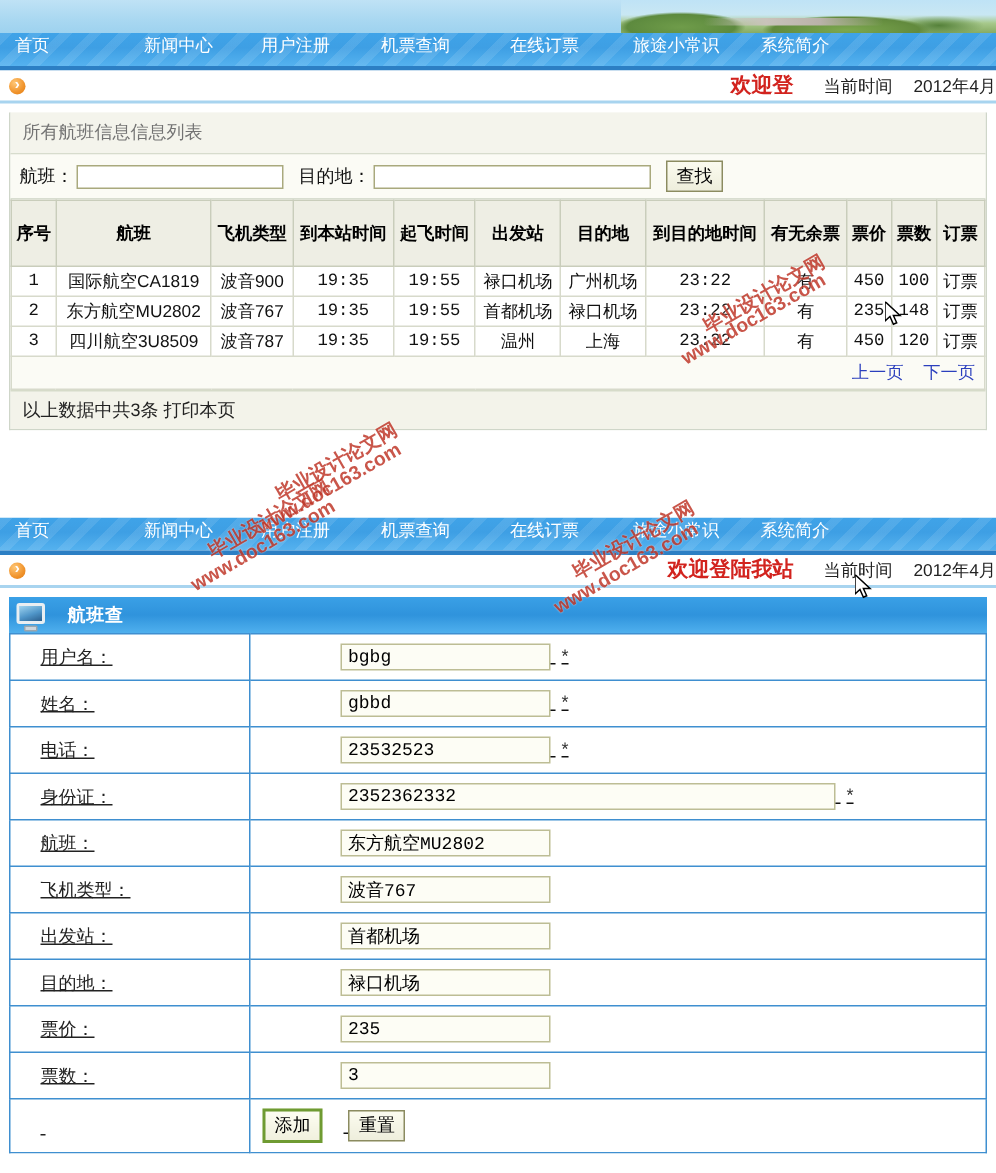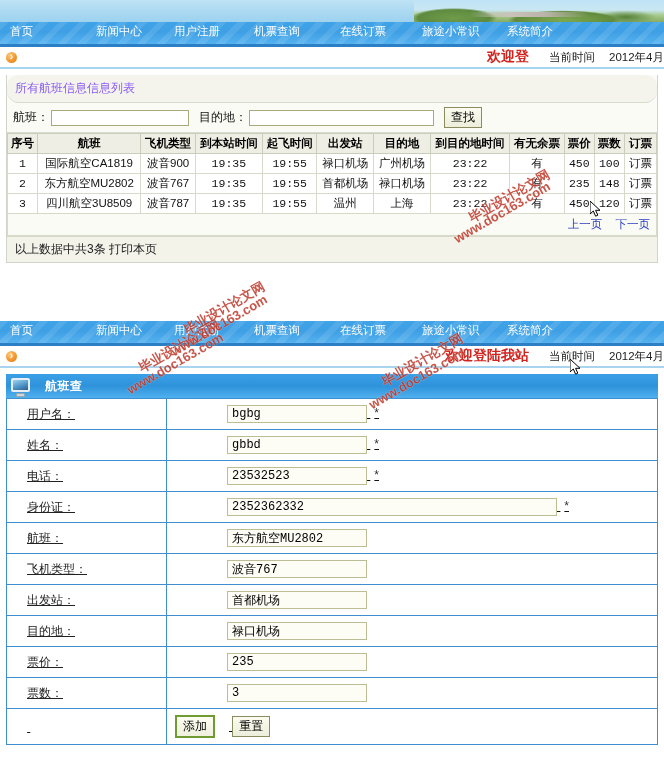--- a/index.html
+++ b/index.html
@@ -108,21 +108,21 @@
   }
   .monitor-icon .stand {
     position:absolute; left:6px; bottom:0; width:9px; height:4px;
     background:#cdd6dd; border:1px solid #9aa6ae; border-radius:1px;
   }
   .panel-title { color:#ffffff; font-size:12px; font-weight:bold; letter-spacing:.5px; }
 
   .panel-body { border:1px solid #cfd6c9; border-top:none; background:#fbfbf7; }
   .subtitle-row {
     background: #f4f4ec; border-bottom: 1px solid #d7dccd;
-    padding: 5px 8px; font-size: 12px; color:#8b5cf6;border-radius:12px;
+    padding: 5px 8px; font-size: 12px; color:#737373;
   }
 
   
   .search-row {
     background:#fbfbf5; padding: 4px 6px 4px 6px;
     display:flex; align-items:center; border-bottom:1px solid #d8ddd0;
   }
   .search-row .lbl { font-size:12px; color:#111; margin-right:2px; }
   .txtin {
     border: 1px solid #a9a97d; background:#ffffff;
@@ -135,21 +135,21 @@
     border: 1px solid #8b8b60; background: linear-gradient(180deg,#fbfbef 0%,#eeeedc 100%);
     font-size: 12px; padding: 1px 6px; cursor: pointer; color:#000;
     font-family:"Liberation Sans",sans-serif;
   }
   .btn.green-outline { border:2px solid #6f9b32; background:linear-gradient(180deg,#fdfdf2 0%,#f0f0dd 100%); }
 
   
   table.grid { width: 100%; border-collapse: collapse; background:#ffffff; }
   table.grid th {
     background: #eeeee4; border: 1px solid #c9cdbb; font-size: 11.5px;
-    font-weight: bold; color:#000; padding: 2px 2px; white-space:nowrap;
+    font-weight: bold; color:#000; padding: 14px 2px; white-space:nowrap;
   }
   table.grid td {
     border: 1px solid #d7dacb; font-size: 11.5px; padding: 2px 3px;
     text-align: center; color: #111; white-space: nowrap;
     font-family:"Liberation Sans",sans-serif;
   }
   table.grid td.num { font-family:"Liberation Mono","DejaVu Sans Mono",monospace; }
   .pager-row td { text-align: right !important; background:#fbfbf5; padding:3px 6px !important; }
   .pager-link { color:#2b3fbd; font-size:11.5px; margin-left:10px; text-decoration:none; }
   .summary-row {

